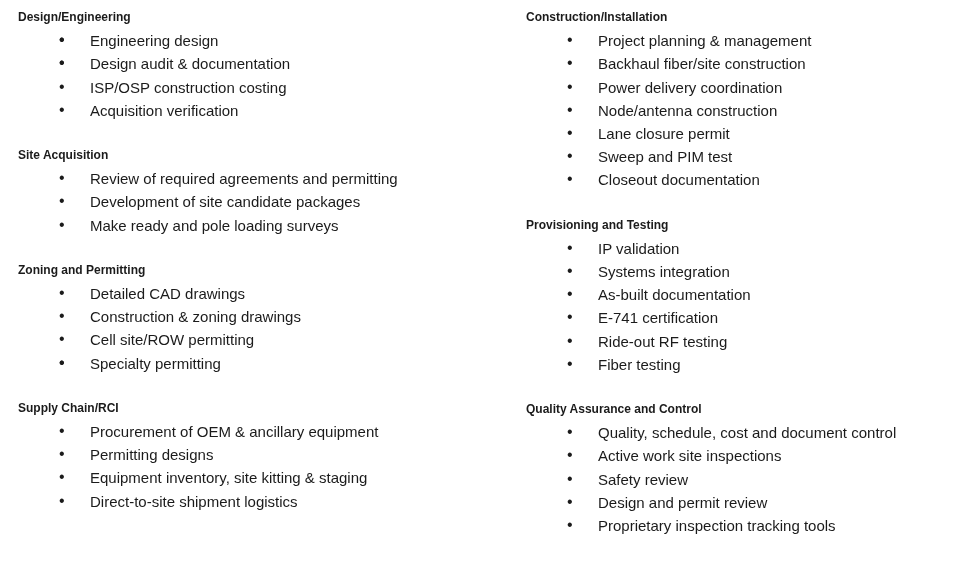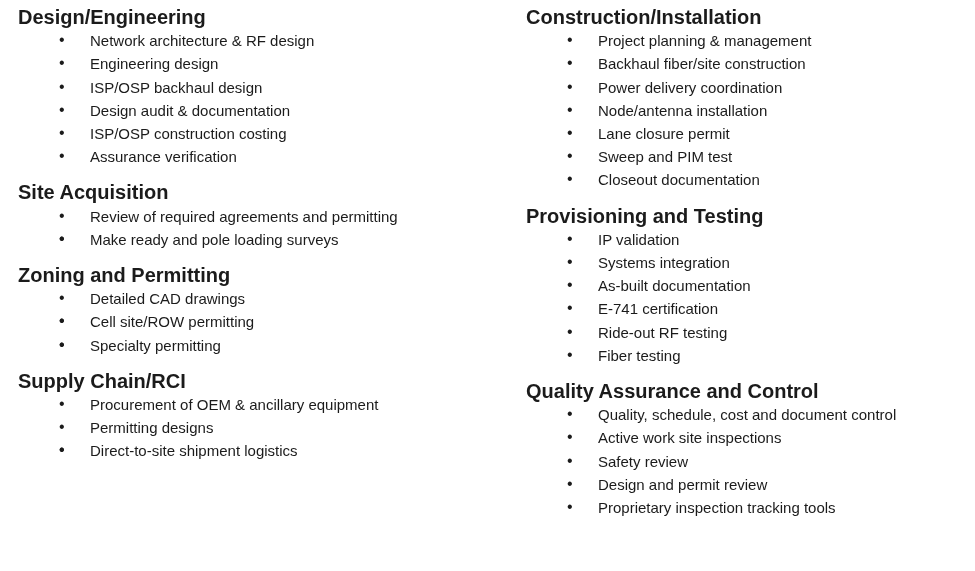--- a/index.html
+++ b/index.html
@@ -9,24 +9,24 @@
     height: 571px;
     background: #ffffff;
     font-family: "Liberation Sans", sans-serif;
     color: #1b1b1b;
     overflow: hidden;
     box-sizing: border-box;
   }
   .column { position: absolute; top: 6px; }
   .column.left  { left: 18px;  width: 505px; }
   .column.right { left: 526px; width: 438px; }
-  .svc-section + .svc-section { margin-top: 13px; }
+  .svc-section + .svc-section { margin-top: 22px; }
   .svc-title {
     margin: 0;
-    font-size: 20px;
+    font-size: 12px;
     font-weight: 700;
     line-height: 23.2px;
     white-space: nowrap;
   }
   .svc-list { margin: 0; padding: 0; list-style: none; }
   .svc-item {
     position: relative;
     padding-left: 72px;
     font-size: 15px;
     line-height: 23.2px;
@@ -42,79 +42,79 @@
 </head>
 <body>
 
 <div class="page" style="background: rgb(255, 255, 255); color: rgb(27, 27, 27);">
   <div class="column left">
   <section class="svc-section">
     <h2 class="svc-title">Design/Engineering</h2>
     <ul class="svc-list">
   <li class="svc-item">
     <span class="bullet">•</span>
-    <span class="item-text">Network architecture &amp; RF design</span>
   </li>
 
   <li class="svc-item">
     <span class="bullet">•</span>
     <span class="item-text">Engineering design</span>
   </li>
 
   <li class="svc-item">
     <span class="bullet">•</span>
-    <span class="item-text">ISP/OSP backhaul design</span>
   </li>
 
   <li class="svc-item">
     <span class="bullet">•</span>
     <span class="item-text">Design audit &amp; documentation</span>
   </li>
 
   <li class="svc-item">
     <span class="bullet">•</span>
     <span class="item-text">ISP/OSP construction costing</span>
   </li>
 
   <li class="svc-item">
     <span class="bullet">•</span>
-    <span class="item-text">Assurance verification</span>
+    <span class="item-text">Acquisition verification</span>
   </li>
 </ul>
   </section>
 
   <section class="svc-section">
     <h2 class="svc-title">Site Acquisition</h2>
     <ul class="svc-list">
   <li class="svc-item">
     <span class="bullet">•</span>
     <span class="item-text">Review of required agreements and permitting</span>
   </li>
 
   <li class="svc-item">
     <span class="bullet">•</span>
+    <span class="item-text">Development of site candidate packages</span>
   </li>
 
   <li class="svc-item">
     <span class="bullet">•</span>
     <span class="item-text">Make ready and pole loading surveys</span>
   </li>
 </ul>
   </section>
 
   <section class="svc-section">
     <h2 class="svc-title">Zoning and Permitting</h2>
     <ul class="svc-list">
   <li class="svc-item">
     <span class="bullet">•</span>
     <span class="item-text">Detailed CAD drawings</span>
   </li>
 
   <li class="svc-item">
     <span class="bullet">•</span>
+    <span class="item-text">Construction &amp; zoning drawings</span>
   </li>
 
   <li class="svc-item">
     <span class="bullet">•</span>
     <span class="item-text">Cell site/ROW permitting</span>
   </li>
 
   <li class="svc-item">
     <span class="bullet">•</span>
   </li>
@@ -134,20 +134,21 @@
     <span class="item-text">Procurement of OEM &amp; ancillary equipment</span>
   </li>
 
   <li class="svc-item">
     <span class="bullet">•</span>
     <span class="item-text">Permitting designs</span>
   </li>
 
   <li class="svc-item">
     <span class="bullet">•</span>
+    <span class="item-text">Equipment inventory, site kitting &amp; staging</span>
   </li>
 
   <li class="svc-item">
     <span class="bullet">•</span>
     <span class="item-text">Direct-to-site shipment logistics</span>
   </li>
 </ul>
   </section>
 </div>
   <div class="column right">
@@ -164,21 +165,21 @@
     <span class="item-text">Backhaul fiber/site construction</span>
   </li>
 
   <li class="svc-item">
     <span class="bullet">•</span>
     <span class="item-text">Power delivery coordination</span>
   </li>
 
   <li class="svc-item">
     <span class="bullet">•</span>
-    <span class="item-text">Node/antenna installation</span>
+    <span class="item-text">Node/antenna construction</span>
   </li>
 
   <li class="svc-item">
     <span class="bullet">•</span>
     <span class="item-text">Lane closure permit</span>
   </li>
 
   <li class="svc-item">
     <span class="bullet">•</span>
     <span class="item-text">Sweep and PIM test</span>

